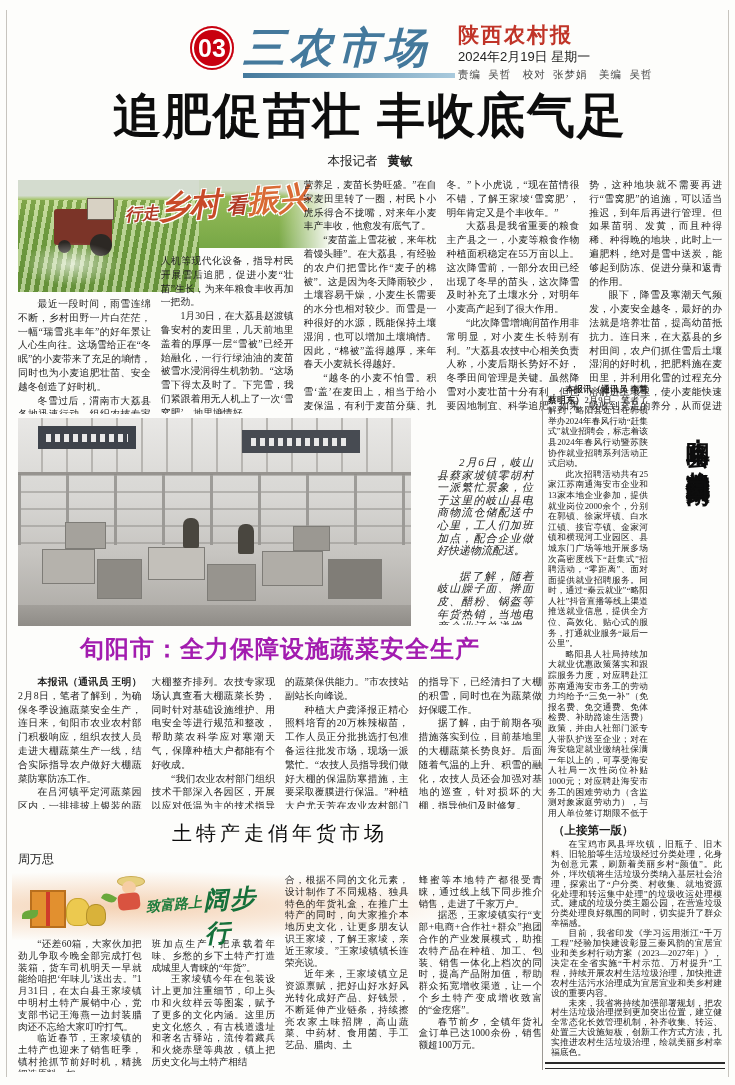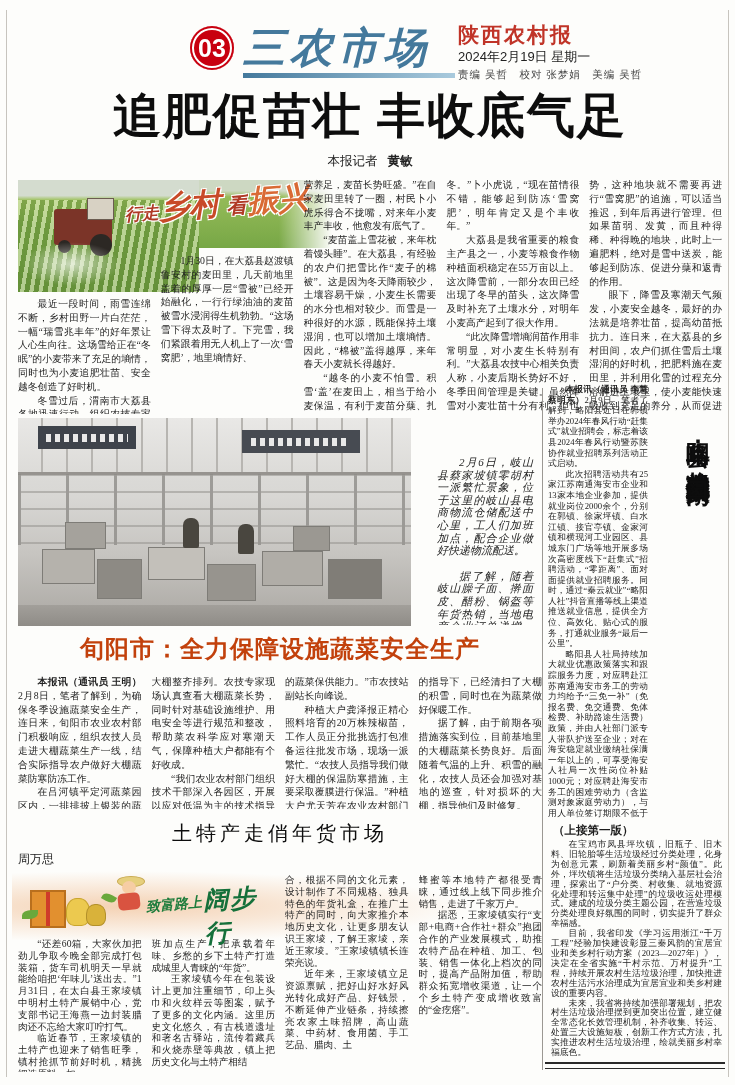--- a/index.html
+++ b/index.html
@@ -13,21 +13,21 @@
            background:#c8000f;box-shadow:inset 0 0 0 2px #c8000f, inset 0 0 0 4px #fff;
            color:#fff;font:bold 25px/44px "Liberation Sans",sans-serif;text-align:center;}
   .section-title{position:absolute;left:243px;top:20px;font-family:"Liberation Sans",sans-serif;
            font-weight:900;font-size:42px;letter-spacing:5px;color:#44799c;font-style:italic;}
   .section-underline{position:absolute;left:243px;top:73px;width:212px;height:5px;
            background:linear-gradient(90deg,#44799c,#a9cadd);}
   .masthead{position:absolute;left:458px;top:21px;font-size:21px;font-weight:bold;
            color:#c03428;letter-spacing:2px;}
   .dateline{position:absolute;left:458px;top:48px;font-family:"Liberation Sans",sans-serif;
            font-size:13px;color:#222;}
-  .staffline{position:absolute;left:458px;top:68px;font-family:Liberation Sans, sans-serif;
+  .staffline{position:absolute;left:458px;top:68px;font-family:Liberation Mono, monospace;
            font-size:10.5px;color:#444;letter-spacing:1px;}
 
   
   .main-headline{position:absolute;left:18px;top:84px;width:704px;text-align:center;
            font-size:48px;font-weight:900;letter-spacing:2px;color:#0d0d0d;}
   .byline{position:absolute;left:18px;top:153px;width:704px;text-align:center;font-size:12.5px;color:#222;}
   .byline b{margin-left:10px;}
   .lead-cols{position:absolute;left:18px;top:178px;width:704px;height:236px;display:flex;gap:10px;}
   .col{flex:1;overflow:hidden;font-size:9.8px;line-height:13.8px;text-align:justify;color:#232323;}
   .col p,.xy-cols p,.sp-cols p,.ly-text p,.ct p{margin:0;text-indent:2em;}
@@ -77,21 +77,21 @@
 
   .caption{position:absolute;left:424px;top:443px;width:122px;height:182px;overflow:hidden;
            font-size:11px;line-height:12.6px;font-style:italic;text-align:justify;color:#222;}
   .caption p{margin:13px;text-indent:2em;}
   .credit{text-align:right;margin-top:3px;font-style:italic;}
   .credit span{margin-left:5px;}
 
   
   .xunyang{position:absolute;left:18px;top:633px;width:524px;}
   .xy-headline{text-align:center;font-family:"Liberation Sans",sans-serif;font-weight:900;
-           font-size:24px;letter-spacing:1px;color:#c2410c;}
+           font-size:24px;letter-spacing:1px;color:#a21caf;}
   .xy-cols{display:flex;gap:10px;margin-top:10px;height:134px;overflow:hidden;
            font-size:9.8px;line-height:13.8px;text-align:justify;color:#232323;}
   .xy-cols .c{flex:1;overflow:hidden;}
 
   
   .lueyang{position:absolute;left:548px;top:384px;width:176px;height:434px;display:flex;gap:24px;}
   .ly-text{width:114px;height:434px;overflow:hidden;font-size:8.7px;line-height:10.6px;
            text-align:justify;color:#232323;}
   .ly-head{width:52px;padding-top:40px;writing-mode:vertical-rl;text-orientation:upright;
            font-family:"Liberation Sans",sans-serif;font-weight:900;font-size:24px;
@@ -161,29 +161,30 @@
   <div class="overlay-art">
     <span class="oa1">行走</span><span class="oa2">乡村</span><span class="oa3">看</span><span class="oa4">振兴</span>
   </div>
 
   <div class="lead-cols">
     <div class="col pad-photo">
       <p>最近一段时间，雨雪连绵不断，乡村田野一片白茫茫，一幅“瑞雪兆丰年”的好年景让人心生向往。这场雪给正在“冬眠”的小麦带来了充足的墒情，同时也为小麦追肥壮苗、安全越冬创造了好时机。</p>
       <p>冬雪过后，渭南市大荔县各地迅速行动，组织农技专家深入田间地头查看小麦长势，并利用无</p>
     </div>
     <div class="col pad-art">
+      <p class="cont">人机等现代化设备，指导村民开展雪后追肥，促进小麦“壮苗”生长，为来年粮食丰收再加一把劲。</p>
       <p>1月30日，在大荔县赵渡镇鲁安村的麦田里，几天前地里盖着的厚厚一层“雪被”已经开始融化，一行行绿油油的麦苗被雪水浸润得生机勃勃。“这场雪下得太及时了。下完雪，我们紧跟着用无人机上了一次‘雪窝肥’，地里墒情好、</p>
     </div>
     <div class="col">
       <p class="cont">营养足，麦苗长势旺盛。”在自家麦田里转了一圈，村民卜小虎乐得合不拢嘴，对来年小麦丰产丰收，他愈发有底气了。</p>
       <p>“麦苗盖上雪花被，来年枕着馒头睡”。在大荔县，有经验的农户们把雪比作“麦子的棉被”。这是因为冬天降雨较少，土壤容易干燥，小麦生长需要的水分也相对较少。而雪是一种很好的水源，既能保持土壤湿润，也可以增加土壤墒情。因此，“棉被”盖得越厚，来年春天小麦就长得越好。</p>
       <p>“越冬的小麦不怕雪。积雪‘盖’在麦田上，相当于给小麦保温，有利于麦苗分蘖、扎根，提高抗病性和抗寒性，从而更好地越</p>
     </div>
     <div class="col">
-      <p class="cont">冬。”卜小虎说，“现在苗情很不错，能够起到防冻‘雪窝肥’，明年肯定又是个丰收年。”</p>
+      <p class="cont">冬。”卜小虎说，“现在苗情很不错，了解王家堎‘雪窝肥’，明年肯定又是个丰收年。”</p>
       <p>大荔县是我省重要的粮食主产县之一，小麦等粮食作物种植面积稳定在55万亩以上。这次降雪前，一部分农田已经出现了冬旱的苗头，这次降雪及时补充了土壤水分，对明年小麦高产起到了很大作用。</p>
       <p>“此次降雪增墒润苗作用非常明显，对小麦生长特别有利。”大荔县农技中心相关负责人称，小麦后期长势好不好，冬季田间管理是关键。虽然降雪对小麦壮苗十分有利，但也要因地制宜、科学追肥。如果地块中小麦长势良好，雪前甚至有旺长的趋</p>
     </div>
     <div class="col">
       <p class="cont">势，这种地块就不需要再进行“雪窝肥”的追施，可以适当推迟，到年后再进行管理。但如果苗弱、发黄，而且种得稀、种得晚的地块，此时上一遍肥料，绝对是雪中送炭，能够起到防冻、促进分蘖和返青的作用。</p>
       <p>眼下，降雪及寒潮天气频发，小麦安全越冬，最好的办法就是培养壮苗，提高幼苗抵抗力。连日来，在大荔县的乡村田间，农户们抓住雪后土壤湿润的好时机，把肥料施在麦田里，并利用化雪的过程充分溶解进土壤里，使小麦能快速吸收到充足的养分，从而促进根系膨大、幼苗健壮，为来年粮食丰产丰收打下基础。</p>
     </div>
   </div>
 
   <div class="warehouse">
@@ -275,20 +276,21 @@
           <p class="cont">班加点生产，把承载着年味、乡愁的乡下土特产打造成城里人青睐的“年货”。</p>
           <p>王家堎镇今年在包装设计上更加注重细节，印上头巾和火纹样云等图案，赋予了更多的文化内涵。这里历史文化悠久，有古栈道遗址和著名古驿站，流传着藏兵和火烧赤壁等典故，镇上把历史文化与土特产相结</p>
         </div>
         <div class="c">
           <p class="cont">合，根据不同的文化元素，设计制作了不同规格、独具特色的年货礼盒，在推广土特产的同时，向大家推介本地历史文化，让更多朋友认识王家堎，了解王家堎，亲近王家堎。”王家堎镇镇长连荣亮说。</p>
           <p>近年来，王家堎镇立足资源禀赋，把好山好水好风光转化成好产品、好钱景，不断延伸产业链条，持续擦亮农家土味招牌，高山蔬菜、中药材、食用菌、手工艺品、腊肉、土</p>
         </div>
         <div class="c">
           <p class="cont">蜂蜜等本地特产都很受青睐，通过线上线下同步推介销售，走进了千家万户。</p>
           <p>据悉，王家堎镇实行“支部+电商+合作社+群众”抱团合作的产业发展模式，助推农特产品在种植、加工、包装、销售一体化上档次的同时，提高产品附加值，帮助群众拓宽增收渠道，让一个个乡土特产变成增收致富的“金疙瘩”。</p>
+          <p>春节前夕，全镇年货礼盒订单已达1000余份，销售额超100万元。</p>
         </div>
       </div>
     </div>
   </div>
 
   <div class="continued">
     <div class="ct-tag">（上接第一版）</div>
     <div class="ct">
       <p>在宝鸡市凤县坪坎镇，旧瓶子、旧木料、旧轮胎等生活垃圾经过分类处理，化身为创意元素，刷新着美丽乡村“颜值”。此外，坪坎镇将生活垃圾分类纳入基层社会治理，探索出了“户分类、村收集、就地资源化处理和转运集中处理”的垃圾收运处理模式。建成的垃圾分类主题公园，在营造垃圾分类处理良好氛围的同时，切实提升了群众幸福感。</p>
       <p>目前，我省印发《学习运用浙江“千万工程”经验加快建设彰显三秦风韵的宜居宜业和美乡村行动方案（2023—2027年）》，决定在全省实施“千村示范、万村提升”工程，持续开展农村生活垃圾治理，加快推进农村生活污水治理成为宜居宜业和美乡村建设的重要内容。</p>

